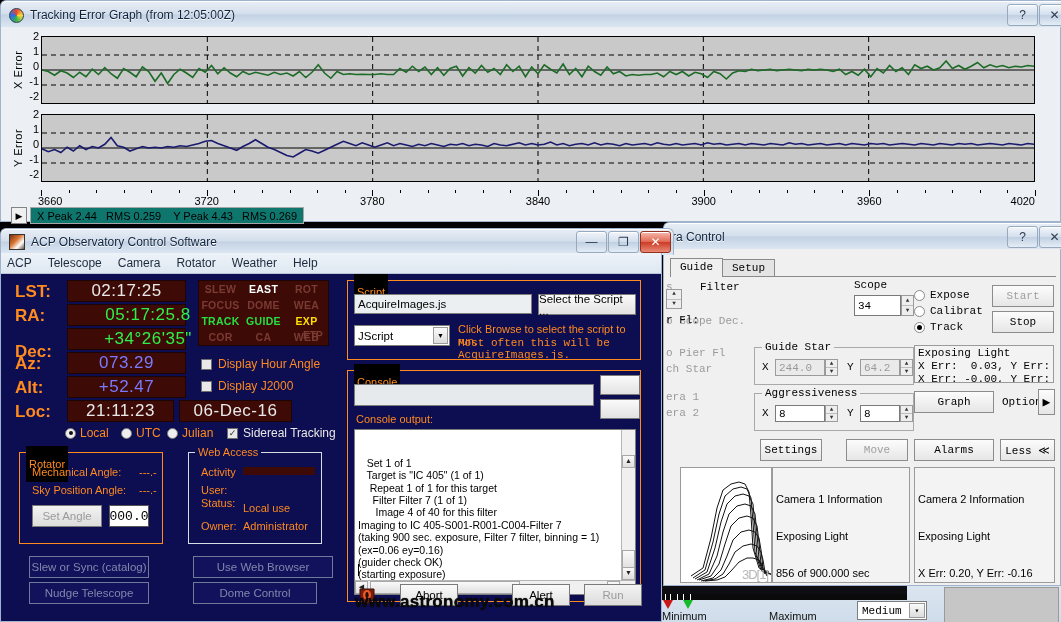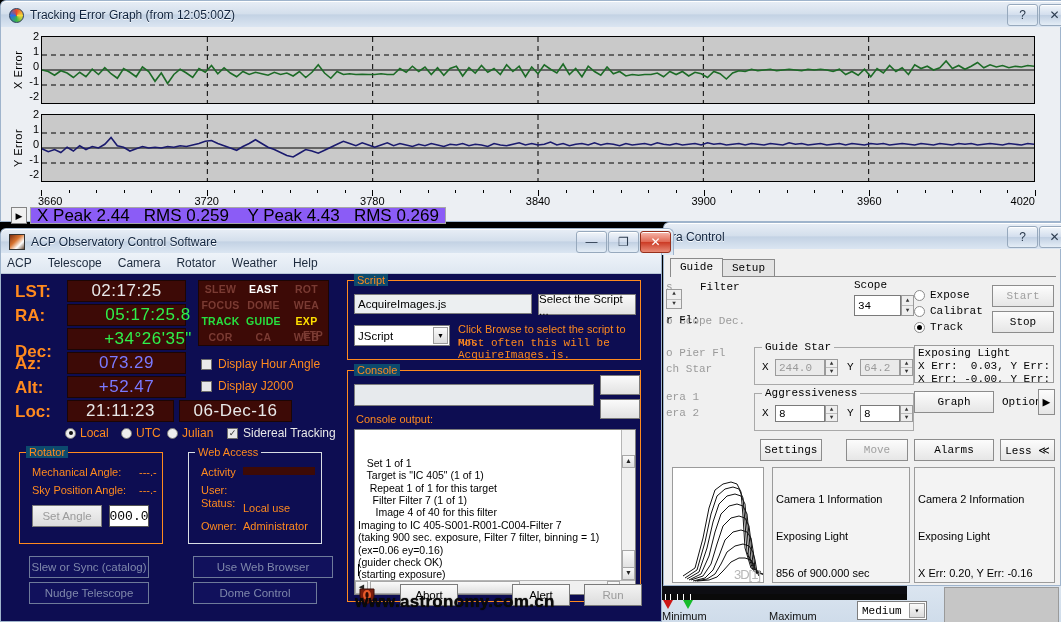--- a/index.html
+++ b/index.html
@@ -66,22 +66,22 @@
   .xaxis .tk{position:absolute;top:0;width:1px;height:5px;background:#000;}
   .xaxis .lbl{position:absolute;top:5px;font-size:11px;color:#000;transform:translateX(-50%);}
   .status-row{position:absolute;left:10px;top:180px;display:flex;align-items:center;}
   .play-btn{
     width:16px;height:17px;border:1px solid #848484;background:#f0f0f0;
     display:flex;align-items:center;justify-content:center;font-size:9px;color:#000;
     box-sizing:border-box;
   }
   .status-box{
     margin-left:3px;height:17px;padding:0 6px;min-width:272px;
-    border:1px solid #a6a6a6;background:#8b5cf6;
-    font-size:17px;color:#000;display:flex;align-items:center;box-sizing:border-box;
+    border:1px solid #a6a6a6;background:#0f766e;
+    font-size:11px;color:#000;display:flex;align-items:center;box-sizing:border-box;
     white-space:pre;
   }
 
   
   #camwin{left:663px;top:222px;width:398px;height:364px;}
   #camwin .aero-title{width:398px;}
   .cam-body{
     position:absolute;left:0;top:27px;width:398px;height:337px;
     background:#f0f0f0;border:1px solid #9fb4cc;border-top:none;box-sizing:border-box;
     font-family:"Liberation Mono", monospace;
@@ -179,21 +179,21 @@
   .cb{
     width:11px;height:11px;border:1px solid #6d6d6d;background:#e9e9e9;box-sizing:border-box;
     display:flex;align-items:center;justify-content:center;font-size:9px;color:#333;
   }
   .rb{
     width:11px;height:11px;border-radius:50%;border:1px solid #7a7a7a;background:#efefef;
     box-sizing:border-box;display:flex;align-items:center;justify-content:center;
   }
   .rb.on::after{content:"";width:4px;height:4px;border-radius:50%;background:#111;}
   .ogrp{position:absolute;border:1px solid #ff8a1e;box-sizing:border-box;}
-  .ogrp>.cap{position:absolute;top:-7px;left:6px;background:#0c4a6e;padding:0 3px;
+  .ogrp>.cap{position:absolute;top:-7px;left:6px;background:#000000;padding:12px 3px;
       font-size:11px;color:#ff8a1e;}
   .wgrp{position:absolute;border:1px solid #d8dde4;box-sizing:border-box;}
   .wgrp>.cap{position:absolute;top:-7px;left:6px;background:#0d0d52;padding:0 3px;
       font-size:11px;color:#ff8a1e;}
   .g-btn{
     border:1px solid #7a7a7a;background:linear-gradient(to bottom,#fafafa,#e2e2e2);
     box-sizing:border-box;display:flex;align-items:center;justify-content:center;
     font-size:11.5px;color:#000;
   }
   .g-btn.dis{
@@ -488,21 +488,21 @@
     <div class="infobox" style="position:absolute;left:250px;top:96px;width:140px;height:38px;font-family:'Liberation Mono',monospace;line-height:13px;">Exposing Light
 X Err:  0.03, Y Err: -0.
 X Err: -0.00, Y Err: -0</div>
 
     <div class="btn9x" style="position:absolute;left:250px;top:142px;width:80px;height:22px;">Graph</div>
     <div class="lbl-m" style="position:absolute;left:338px;top:147px;">Option:</div>
     <div class="btn9x" style="position:absolute;left:374px;top:140px;width:17px;height:26px;font-size:13px;">▶</div>
     <div class="btn9x" style="position:absolute;left:250px;top:190px;width:80px;height:22px;">Alarms</div>
     <div class="btn9x" style="position:absolute;left:336px;top:190px;width:55px;height:22px;">Less ≪</div>
 
-    <div class="starimg" style="position:absolute;left:8px;top:218px;width:92px;height:116px;text-align:center;">
+    <div class="starimg" style="position:absolute;left:16px;top:218px;width:92px;height:116px;text-align:center;">
       <svg width="98" height="114" viewBox="0 0 98 114">
         <g fill="none" stroke="#111" stroke-width="1">
           <path d="M10,108 L22,100 L30,70 L36,40 L42,22 L50,16 L58,14 L64,16 L68,24 L70,48 L72,80 L78,100 L88,104"></path>
           <path d="M12,110 L24,102 L32,74 L38,46 L44,28 L52,21 L60,19 L66,21 L70,30 L72,54 L74,84 L80,102 L90,106"></path>
           <path d="M14,111 L26,104 L34,80 L40,54 L46,36 L54,28 L62,26 L68,28 L72,36 L74,60 L76,88 L82,104 L92,107"></path>
           <path d="M16,112 L28,106 L36,88 L42,64 L48,46 L56,38 L64,36 L70,38 L74,46 L76,66 L78,92 L84,106"></path>
           <path d="M18,112 L30,108 L38,96 L44,76 L50,58 L58,50 L66,48 L72,50 L76,58 L78,74 L80,96 L86,108"></path>
           <path d="M20,113 L32,110 L40,102 L46,88 L52,72 L60,64 L68,62 L74,64 L78,70 L80,82 L82,100"></path>
           <path d="M22,113 L34,111 L42,106 L48,96 L54,84 L62,78 L70,76 L76,78 L80,84 L82,92 L84,104"></path>
           <path d="M24,113 L36,112 L44,109 L50,103 L58,94 L66,90 L72,90 L78,92 L82,98"></path>

